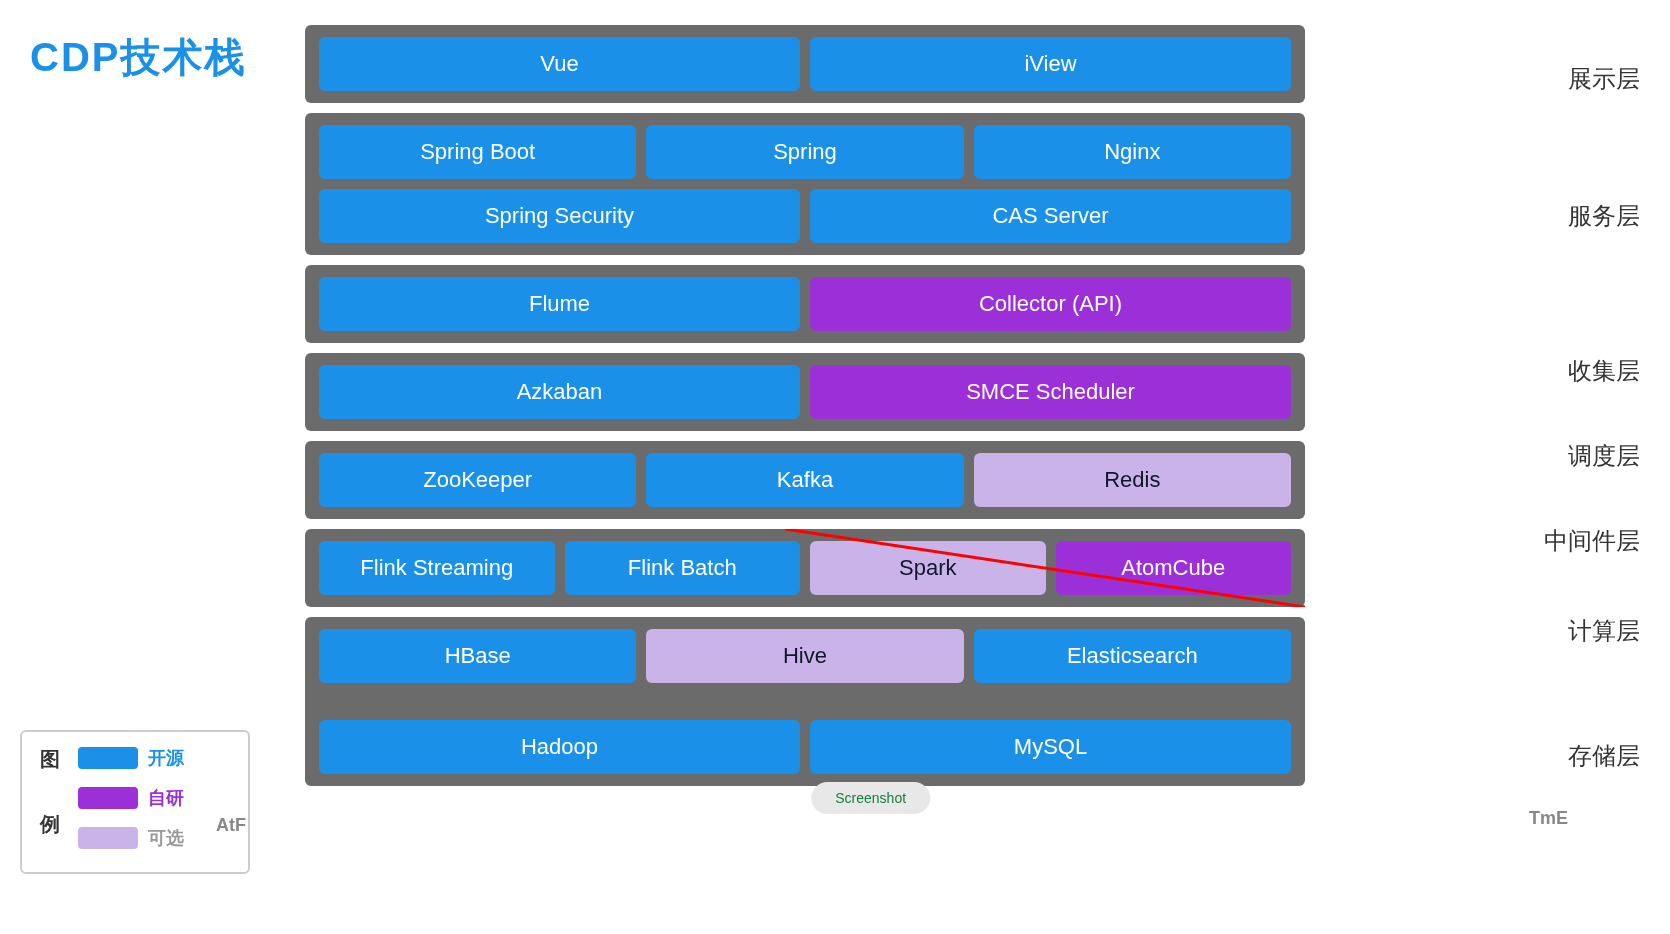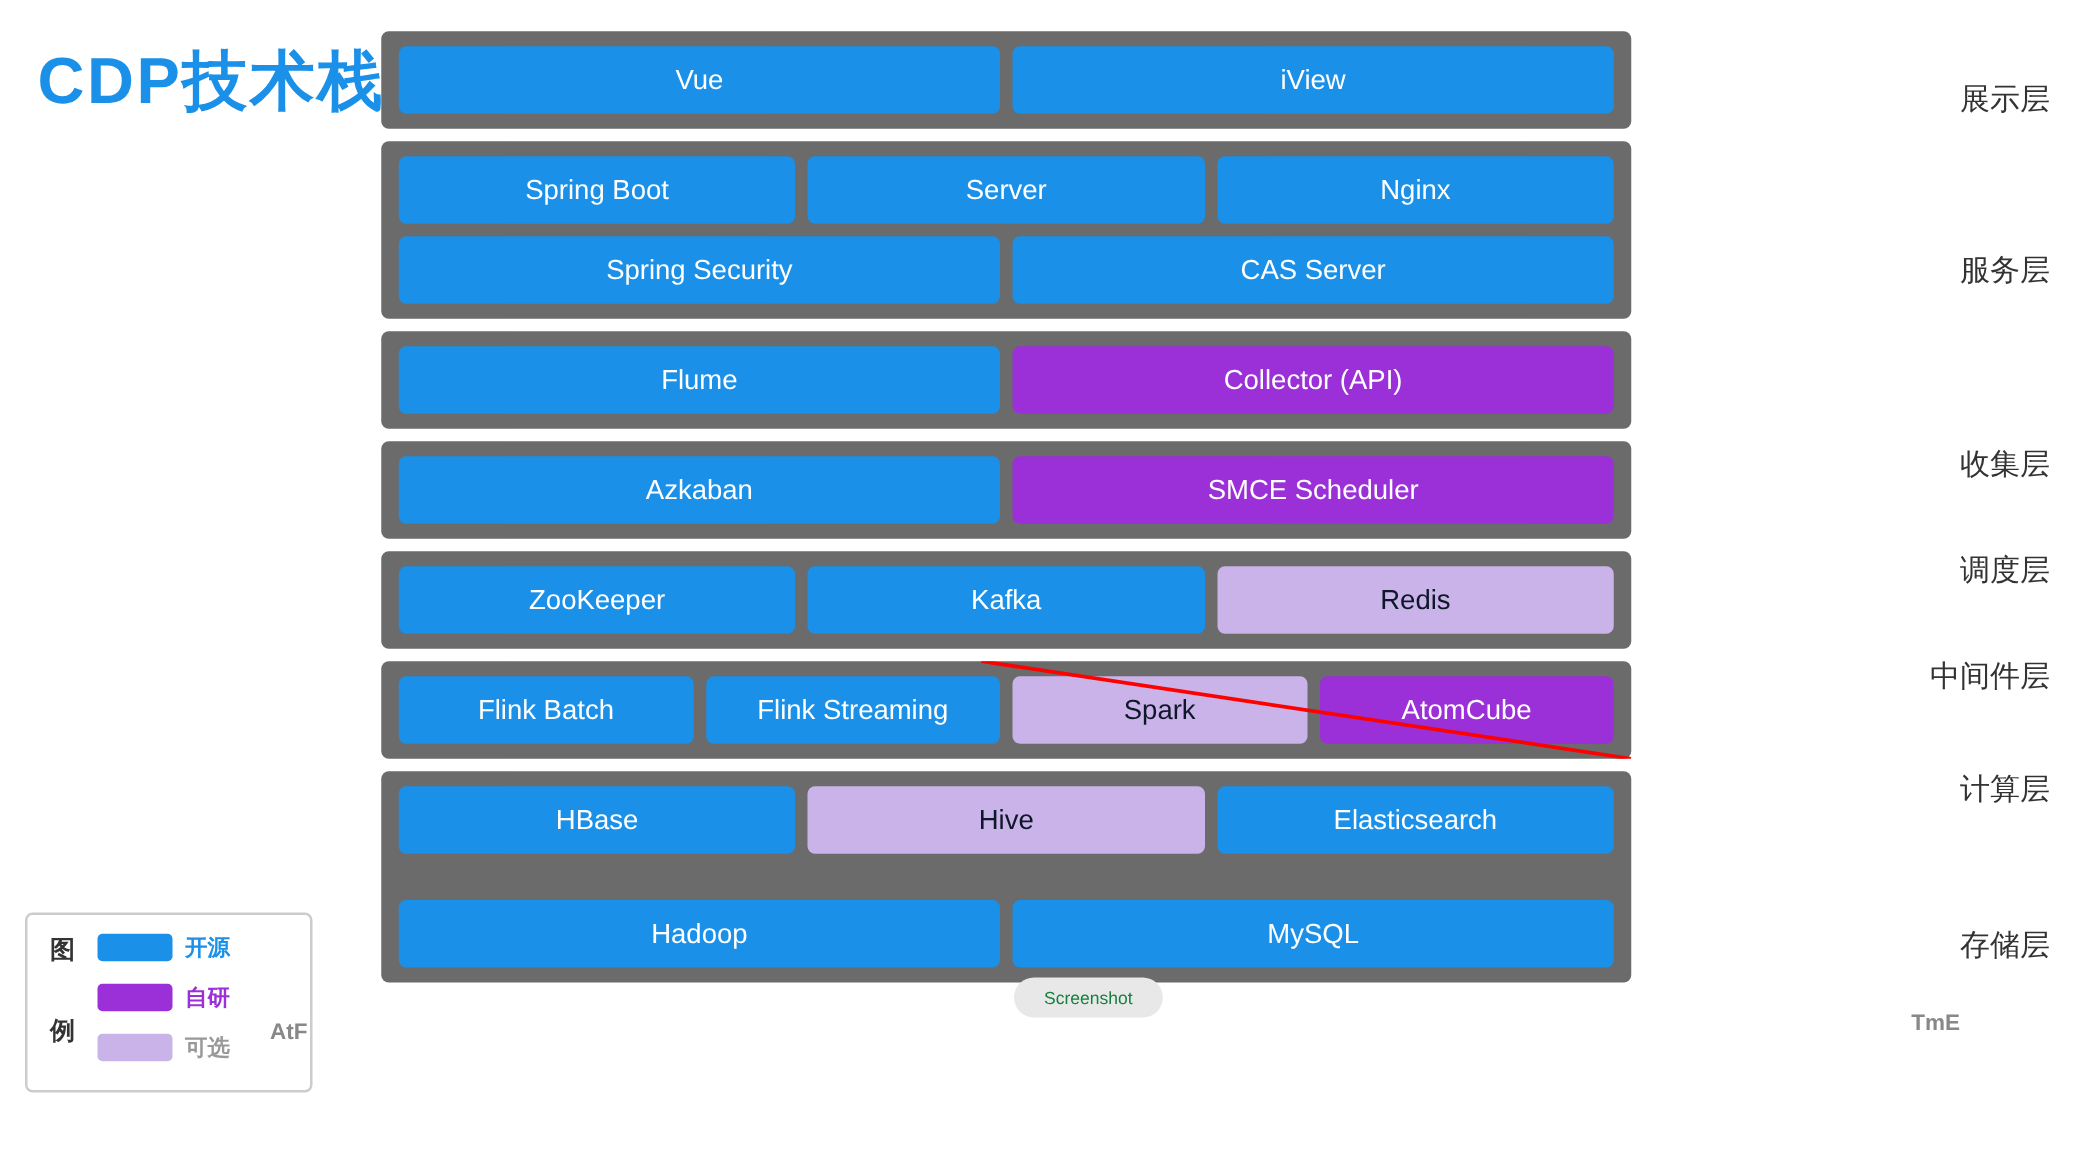--- a/index.html
+++ b/index.html
@@ -9,21 +9,21 @@
       width: 1670px;
       height: 934px;
       overflow: hidden;
       position: relative;
     }
 
     .main-title {
       position: absolute;
       left: 30px;
       top: 30px;
-      font-size: 52px;
+      font-size: 40px;
       font-weight: 900;
       color: #1a90e8;
       letter-spacing: 2px;
     }
 
     .diagram-container {
       position: absolute;
       left: 305px;
       top: 25px;
       width: 1000px;
@@ -149,21 +149,21 @@
 <div class="diagram-container">
 
   <div class="layer-row row-display">
     <div class="chip chip-blue">Vue</div>
     <div class="chip chip-blue">iView</div>
   </div>
 
   <div class="layer-row row-service" style="flex-direction:column; gap:10px;">
     <div style="display:flex;gap:10px;">
       <div class="chip chip-blue">Spring Boot</div>
-      <div class="chip chip-blue">Server</div>
+      <div class="chip chip-blue">Spring</div>
       <div class="chip chip-blue">Nginx</div>
     </div>
     <div style="display:flex;gap:10px;">
       <div class="chip chip-blue" style="flex:1.5;">Spring Security</div>
       <div class="chip chip-blue" style="flex:1.5;">CAS Server</div>
     </div>
   </div>
 
   <div class="layer-row row-collect">
     <div class="chip chip-blue">Flume</div>
@@ -175,22 +175,22 @@
     <div class="chip chip-purple">SMCE Scheduler</div>
   </div>
 
   <div class="layer-row row-middleware">
     <div class="chip chip-blue">ZooKeeper</div>
     <div class="chip chip-blue">Kafka</div>
     <div class="chip chip-lightpurple">Redis</div>
   </div>
 
   <div class="layer-row row-compute" style="position:relative;">
+    <div class="chip chip-blue">Flink Streaming</div>
     <div class="chip chip-blue">Flink Batch</div>
-    <div class="chip chip-blue">Flink Streaming</div>
     <div class="chip chip-lightpurple">Spark</div>
     <div class="chip chip-purple">AtomCube</div>
 
     <svg style="position:absolute;left:0;top:0;width:100%;height:100%;pointer-events:none;">
       <line x1="480" y1="0" x2="1000" y2="78" stroke="red" stroke-width="3"></line>
     </svg>
   </div>
 
   <div class="layer-row row-storage" style="flex-direction:column; gap:10px;">
     <div style="display:flex;gap:10px;">

